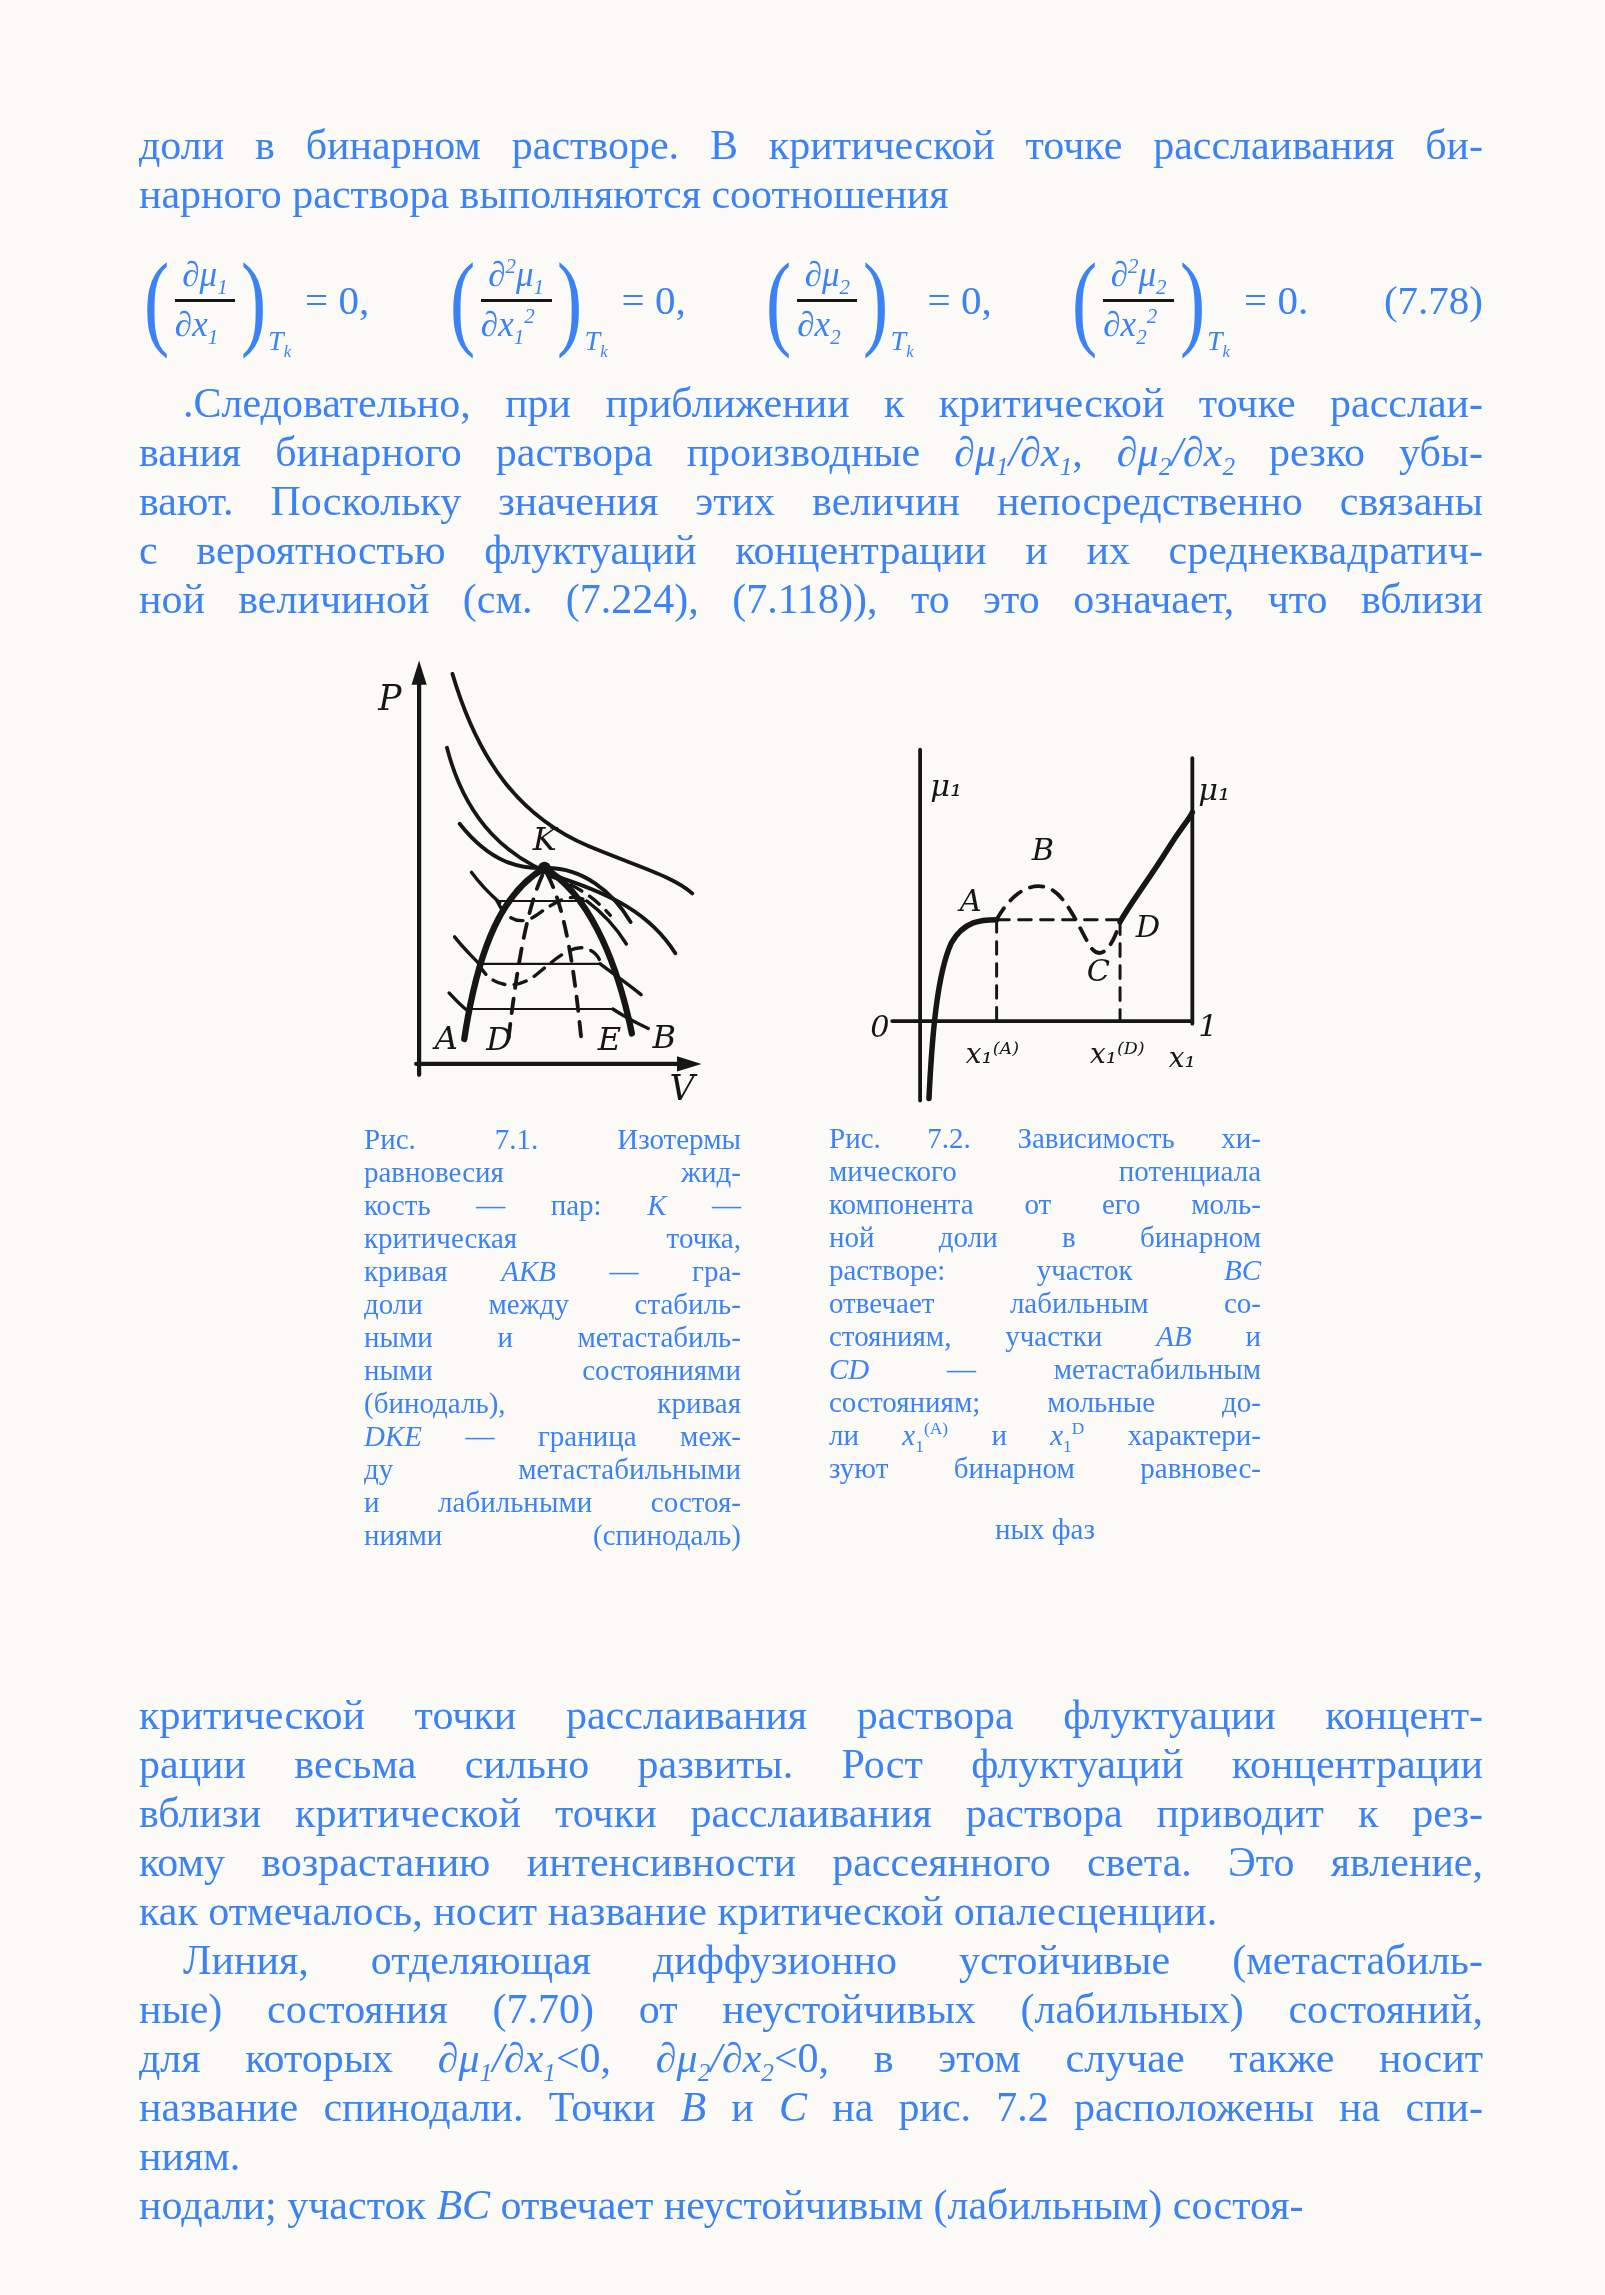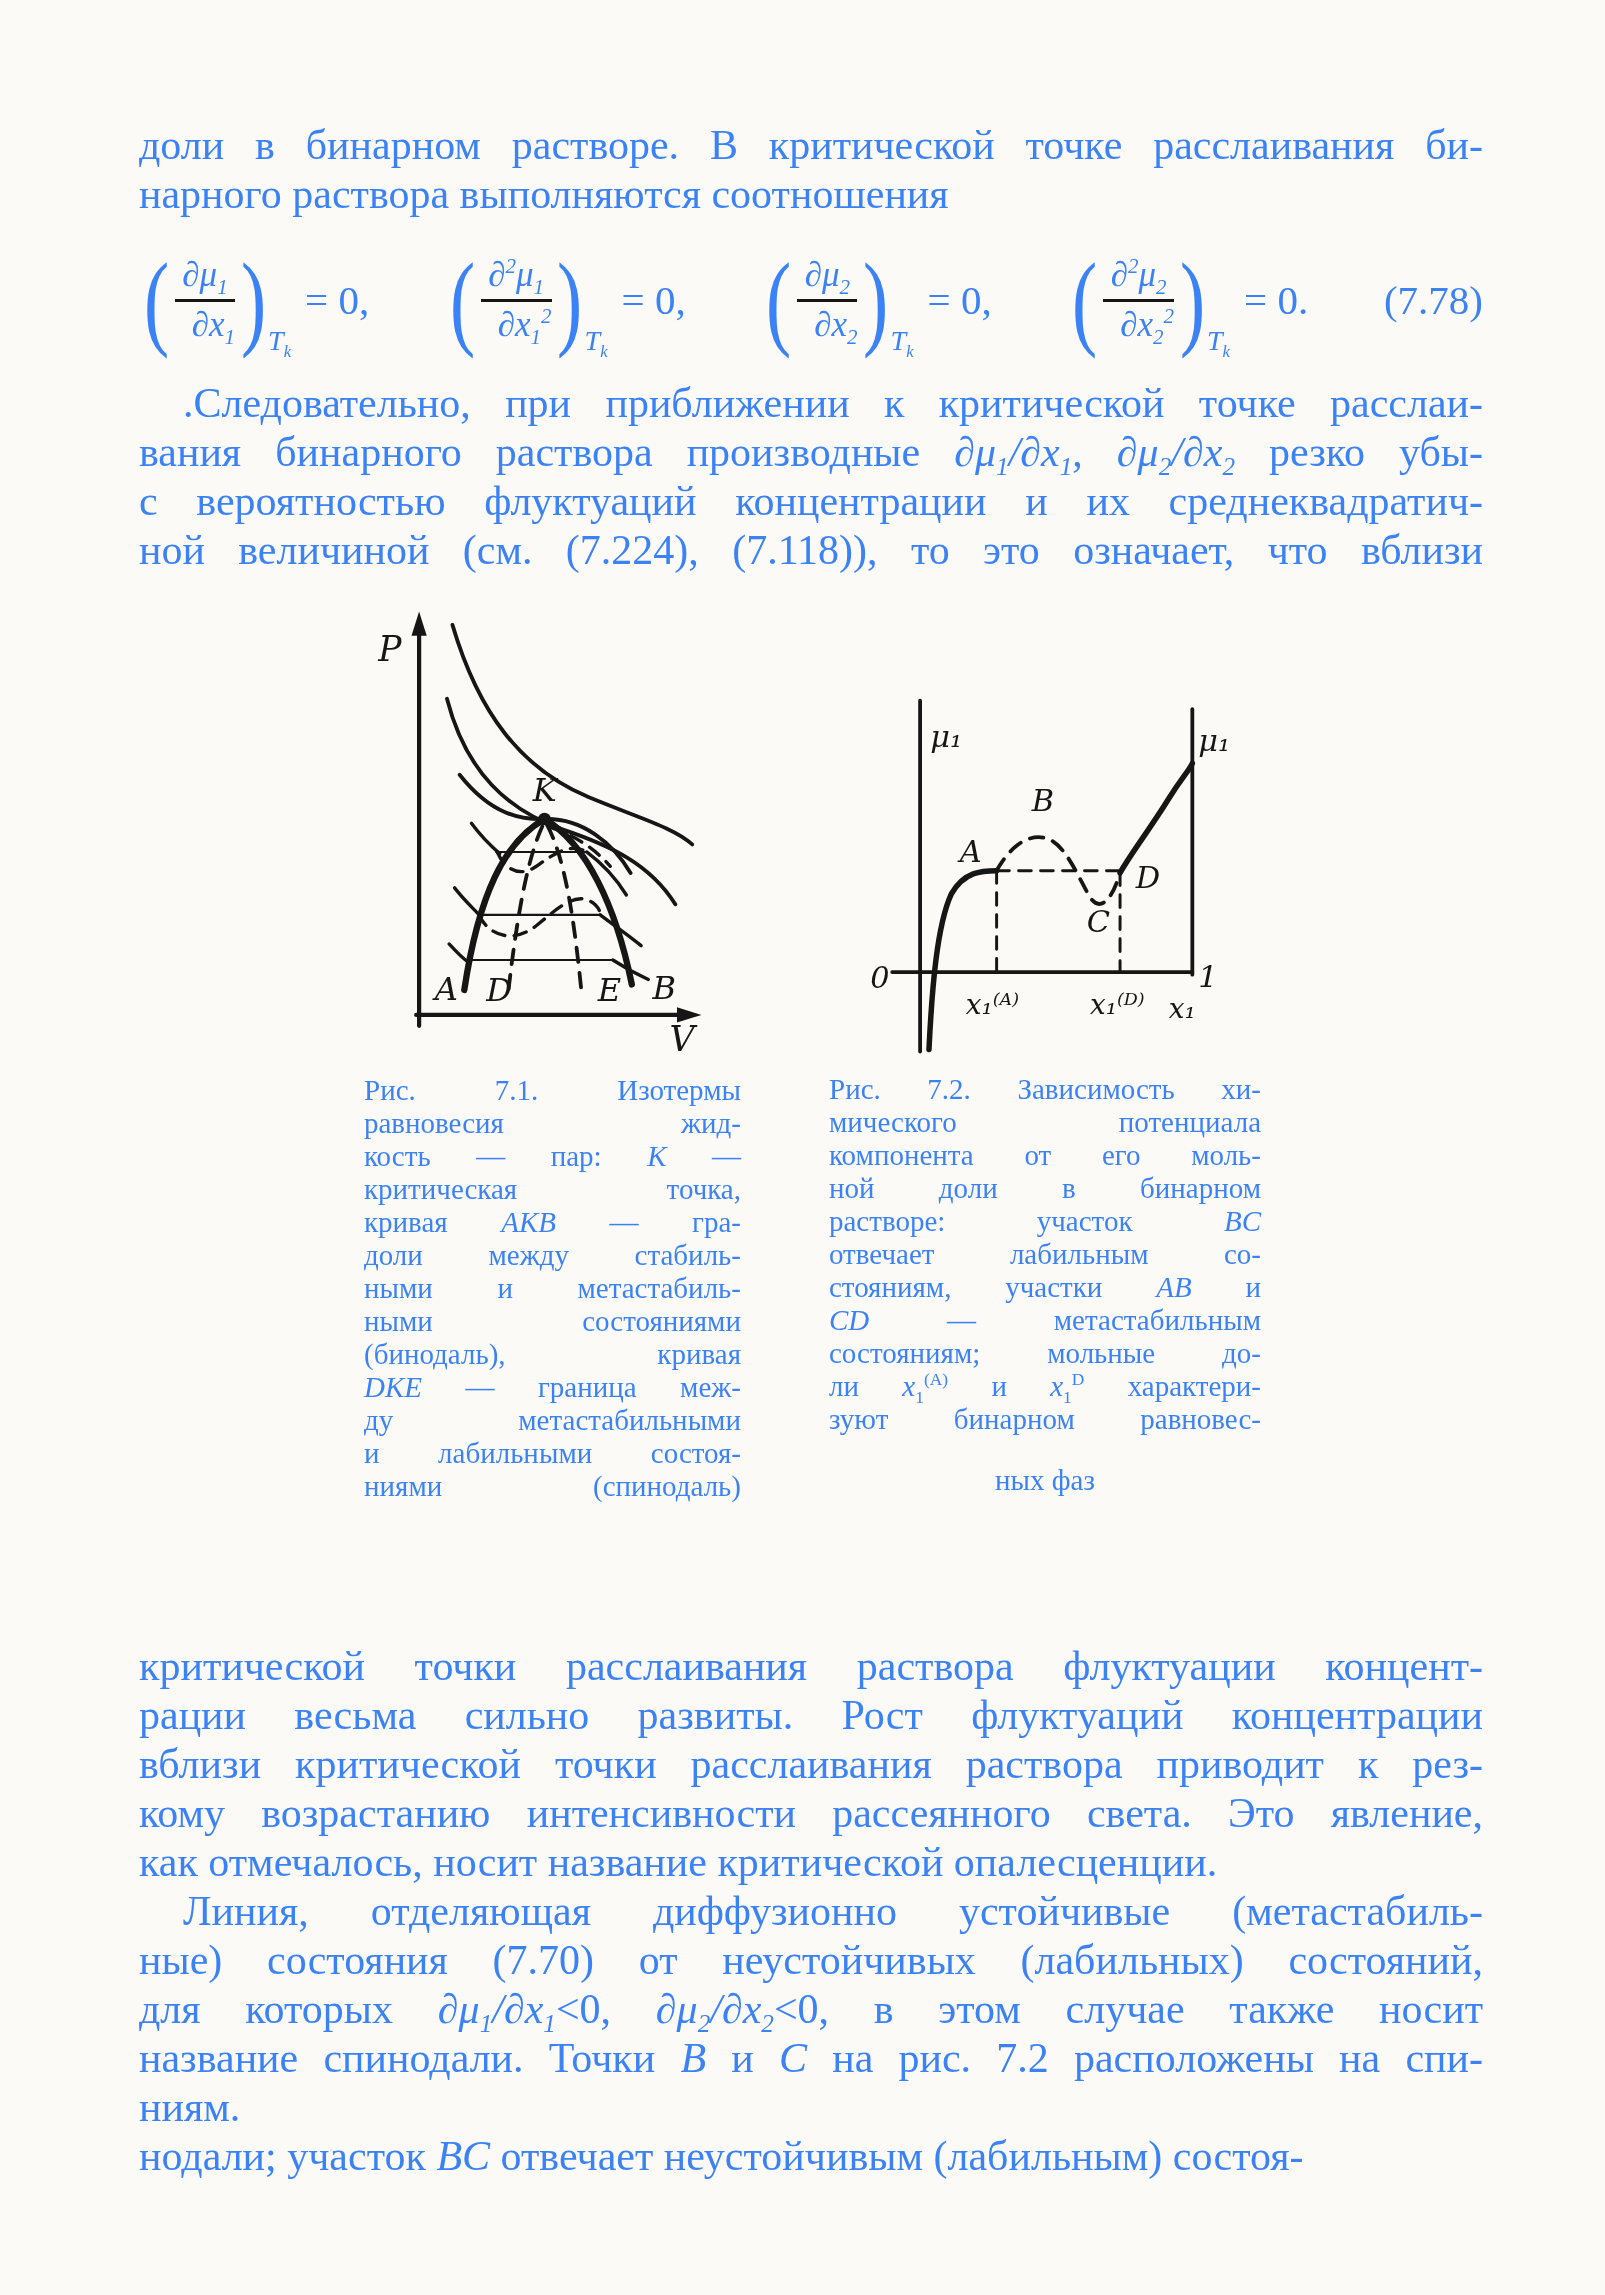--- a/index.html
+++ b/index.html
@@ -13,21 +13,21 @@
   .para .ln:last-child{text-align-last:left;}
   .para.stretch-last .ln:last-child{text-align-last:justify;}
   .para.indent .ln:first-child{text-indent:44px;}
   i{font-style:italic;}
 
   
   .equation{display:flex;align-items:center;justify-content:space-between;
             height:153px;margin:4.6px 0 2.8px;}
   .term{display:inline-flex;align-items:center;}
   .paren{font-size:105px;line-height:1;font-weight:400;transform:scaleX(.72);}
-  .frac{display:inline-flex;flex-direction:column;align-items:flex-end;
+  .frac{display:inline-flex;flex-direction:column;align-items:flex-start;
         font-style:italic;font-size:35px;line-height:1.05;margin:0 0.9px;}
   .num{border-bottom:3.3px solid #161616;padding:0 7.4px 5.6px;}
   .den{padding-top:4.6px;}
   .cond{font-style:italic;font-size:28px;align-self:flex-end;
         transform:translateY(12px);margin-left:-2.8px;}
   .rhs{font-size:41px;margin-left:14px;white-space:nowrap;}
   .eqnum{font-size:41px;}
 
   
   .figures{display:flex;margin-top:33px;}
@@ -96,20 +96,21 @@
       <span class="paren">)</span>
       <span class="cond">T<sub>k</sub></span>
       <span class="rhs">= 0.</span>
     </span>
     <span class="eqnum">(7.78)</span>
   </div>
 
   <div class="para indent stretch-last">
       <div class="ln">.Следовательно, при приближении к критической точке расслаи-</div>
       <div class="ln">вания бинарного раствора производные <i>∂μ<sub>1</sub>/∂x<sub>1</sub></i>, <i>∂μ<sub>2</sub>/∂x<sub>2</sub></i> резко убы-</div>
+      <div class="ln">вают. Поскольку значения этих величин непосредственно связаны</div>
       <div class="ln">с вероятностью флуктуаций концентрации и их среднеквадратич-</div>
       <div class="ln">ной величиной (см. (7.224), (7.118)), то это означает, что вблизи</div>
     </div>
 
   <div class="figures">
 
     <div class="fcol1">
       <svg viewBox="0 0 860 1060" style="font-size:90px">
 
         <path d="M159 990 V46" stroke-width="10"></path>

